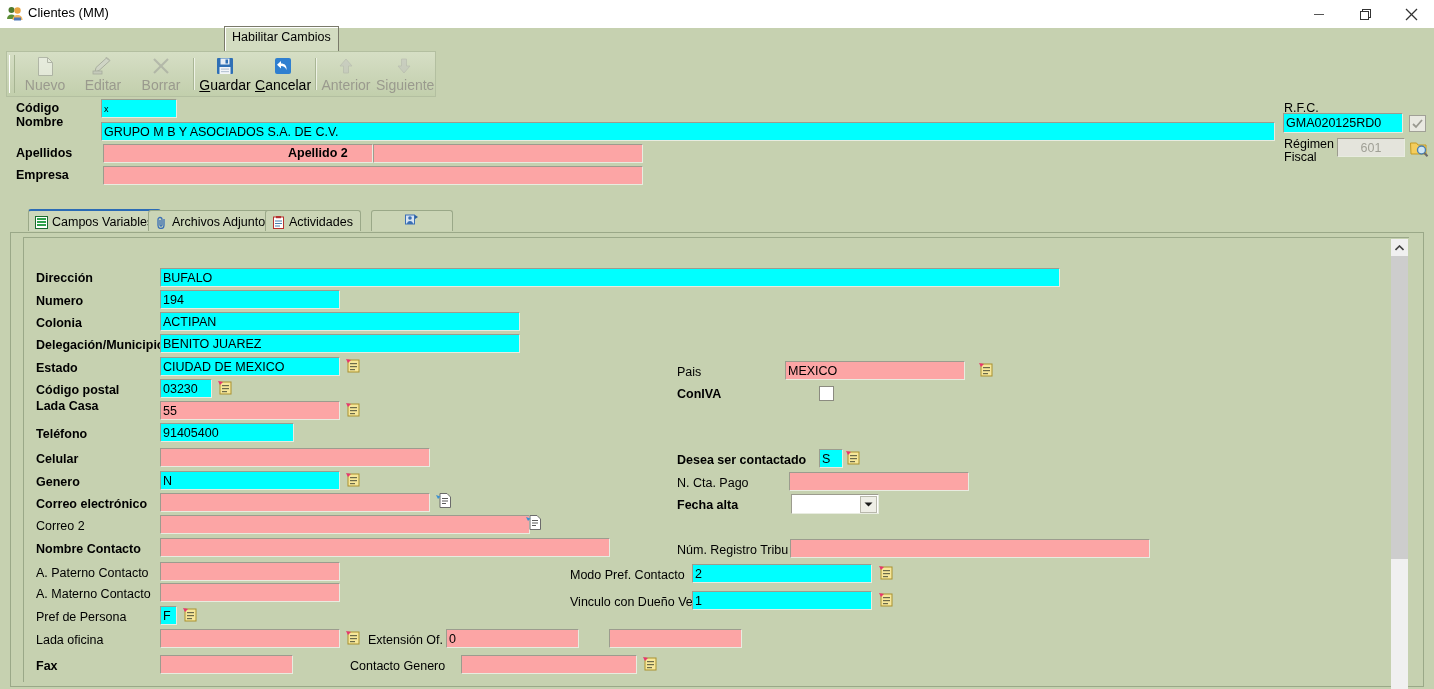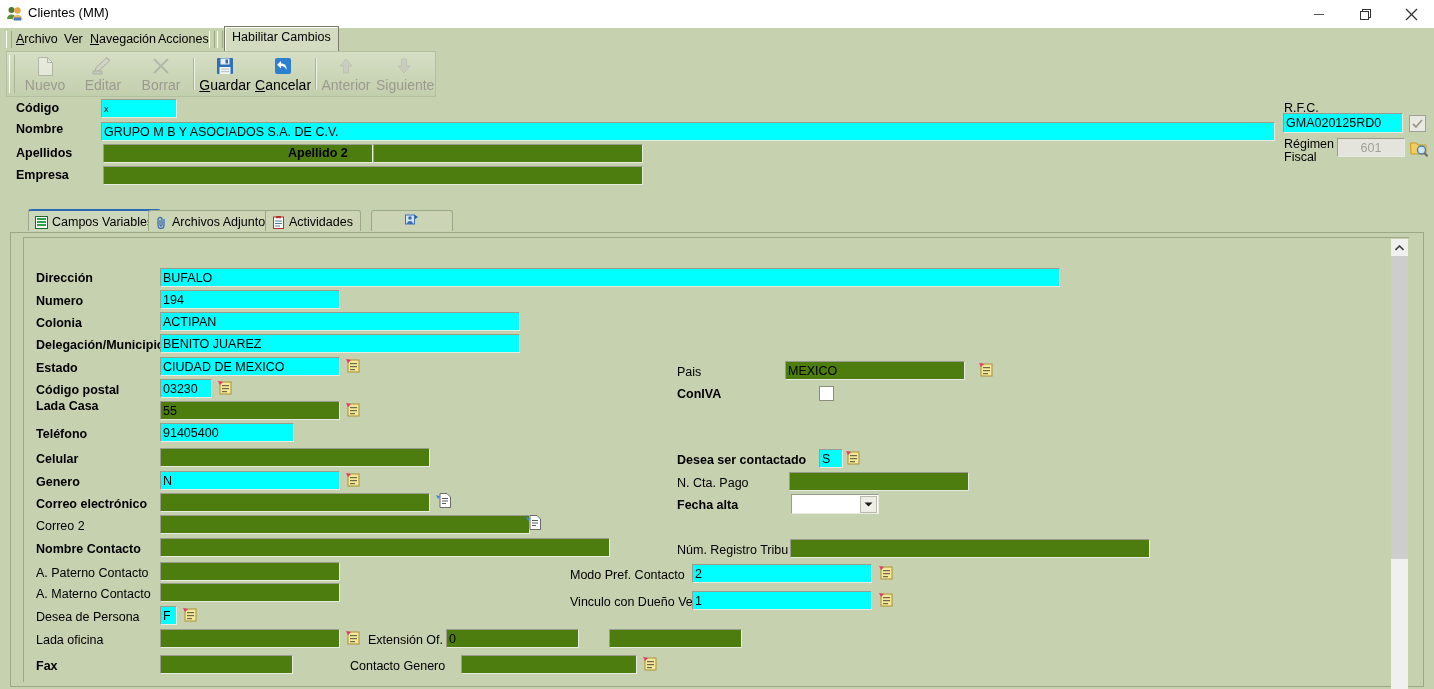--- a/index.html
+++ b/index.html
@@ -57,31 +57,31 @@
   #tb-borrar{left:126px;}
   #tb-sep1{left:186px;}
   #tb-guardar{left:190px;}
   #tb-cancelar{left:248px;}
   #tb-sep2{left:308px;}
   #tb-anterior{left:311px;}
   #tb-siguiente{left:369px;}
 
   
   .hdr-label{position:absolute;font-weight:bold;font-size:12.5px;color:#000;white-space:nowrap;}
-  .fld{position:absolute;box-sizing:border-box;background:#4d7c0f;
+  .fld{position:absolute;box-sizing:border-box;background:#fca5a5;
        border-top:1px solid #9c9c8e;border-left:1px solid #9c9c8e;
        border-right:1px solid #e8ece0;border-bottom:1px solid #e8ece0;
        font-size:12.5px;font-family:"Liberation Sans",sans-serif;color:#000;
        padding:1px 2px;line-height:16px;overflow:hidden;white-space:nowrap;}
   .fld.cyan{background:#00ffff;}
   .fld.dis{background:#e4e4dc;color:#a0a096;}
 
   #lb-codigo{left:16px;top:101px;}
   #f-codigo{left:101px;top:99px;width:76px;height:19px;font-size:9px;}
-  #lb-nombre{left:16px;top:122px;}
+  #lb-nombre{left:16px;top:115px;}
   #f-nombre{left:101px;top:122px;width:1174px;height:19px;}
   #lb-apellidos{left:16px;top:146px;}
   #f-apellido1{left:103px;top:144px;width:270px;height:19px;}
   #lb-apellido2{left:288px;top:146px;}
   #f-apellido2{left:373px;top:144px;width:270px;height:19px;}
   #lb-empresa{left:16px;top:168px;}
   #f-empresa{left:103px;top:166px;width:540px;height:19px;}
 
   #lb-rfc{left:1284px;top:101px;font-weight:normal;text-align:center;}
   #f-rfc{left:1283px;top:113px;width:120px;height:20px;}
@@ -160,29 +160,20 @@
       </svg>
     </div>
     <div class="winbtn" id="btn-close">
       <svg width="13" height="13" viewBox="0 0 13 13">
         <line x1="1" y1="1" x2="12" y2="12" stroke="#333" stroke-width="1.2"></line>
         <line x1="12" y1="1" x2="1" y2="12" stroke="#333" stroke-width="1.2"></line>
       </svg>
     </div>
   </div>
 
-  <div class="menubar">
-    <span class="menu-grip"></span>
-    <span class="menu-item" id="menu-archivo"><u>A</u><span>rchivo</span></span>
-    <span class="menu-item" id="menu-ver">Ver</span>
-    <span class="menu-item" id="menu-navegacion"><u>N</u><span>avegación</span></span>
-    <span class="menu-item" id="menu-acciones">Acciones</span>
-    <span class="menu-grip2"></span>
-    <span class="menu-grip3"></span>
-  </div>
 
   <div class="habilitar">Habilitar Cambios</div>
 
   <div class="toolbar">
     <span class="tb-grip"></span>
 
     <div class="tbtn dis" id="tb-nuevo">
       <div class="ic">
         <svg width="17" height="21" viewBox="0 0 17 21">
           <path d="M1.5 1.5h9l5 5v13h-14z" fill="#fff" stroke="#8a8a8a" stroke-width="1"></path>
@@ -433,21 +424,21 @@
 
       <span class="flabel b" style="left:12px;top:304px">Nombre Contacto</span>
       <div class="fld" style="left:136px;top:300px;width:450px;height:19px"></div>
 
       <span class="flabel" style="left:12px;top:328px">A. Paterno Contacto</span>
       <div class="fld" style="left:136px;top:324px;width:180px;height:19px"></div>
 
       <span class="flabel" style="left:12px;top:349px">A. Materno Contacto</span>
       <div class="fld" style="left:136px;top:345px;width:180px;height:19px"></div>
 
-      <span class="flabel" style="left:12px;top:372px">Desea de Persona</span>
+      <span class="flabel" style="left:12px;top:372px">Pref de Persona</span>
       <div class="fld cyan" style="left:136px;top:368px;width:17px;height:19px">F</div>
       <span class="lookup" style="left:159px;top:369px">
         <svg width="17" height="16" viewBox="0 0 17 16">
           <rect x="2" y="2" width="11" height="12" fill="#f6e79a" stroke="#a9912f"></rect>
           <rect x="4" y="5" width="7" height="1.2" fill="#6b6b4a"></rect>
           <rect x="4" y="8" width="7" height="1.2" fill="#6b6b4a"></rect>
           <rect x="4" y="11" width="5" height="1.2" fill="#6b6b4a"></rect>
           <path d="M0 1l5 1-3 3z" fill="#e8366f"></path>
         </svg>
       </span>

